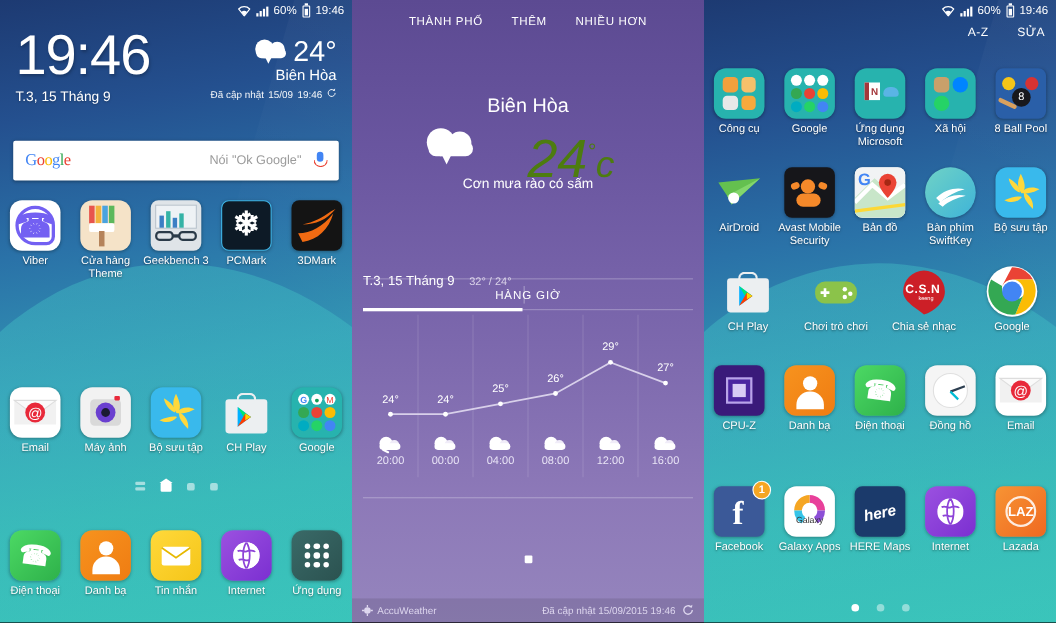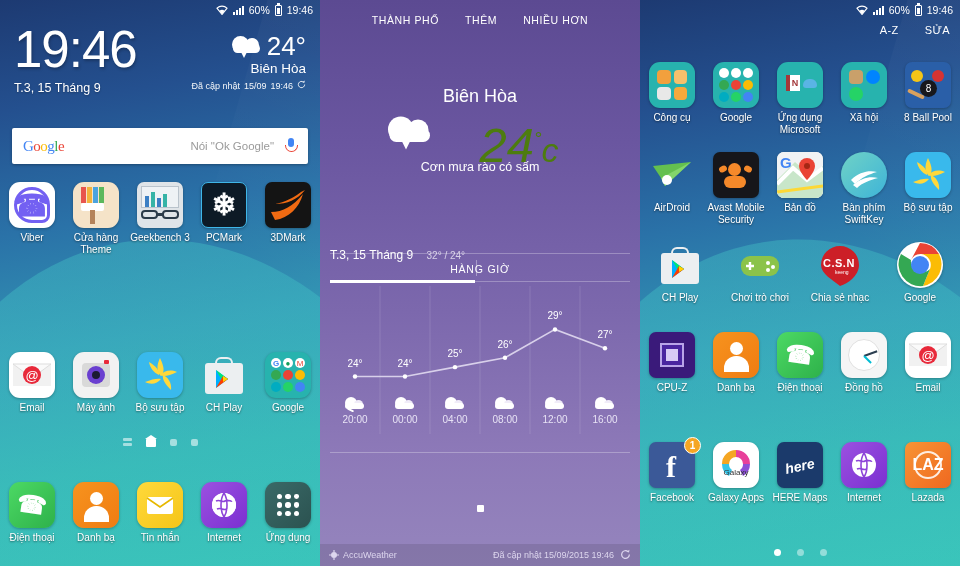--- a/index.html
+++ b/index.html
@@ -819,21 +819,21 @@
                   <path d="M4 8 C8 6 10 10 13 8 C16 6 19 9 20 8 M5 16 C9 14 11 18 15 16 M12 0 C8 6 8 18 12 24 M12 0 C16 6 16 18 12 24" stroke="#8e44d8" fill="none" stroke-width="1.6"></path>
                 </svg>
               </div>
             </div>
             <div class="label">Internet</div>
           </div>
           <div class="app">
             <div style="position: relative;">
               <div class="icon sq" style="background:linear-gradient(135deg,#f79434,#ef6820)">
                 <div style="position:absolute;inset:9px;border:2px solid rgba(255,255,255,.85);border-radius:50%"></div>
-                <div style="position:absolute;inset:0;display:flex;align-items:center;justify-content:center;color:#fff;font-size:16px;font-weight:bold">LAZ</div>
+                <div style="position:absolute;inset:0;display:flex;align-items:center;justify-content:center;color:#fff;font-size:12px;font-weight:bold">LAZ</div>
               </div>
             </div>
             <div class="label">Lazada</div>
           </div>
         </div>
       </div>
 
     <div class="drawerdots">
       <i class="on"></i>
       <i></i>

